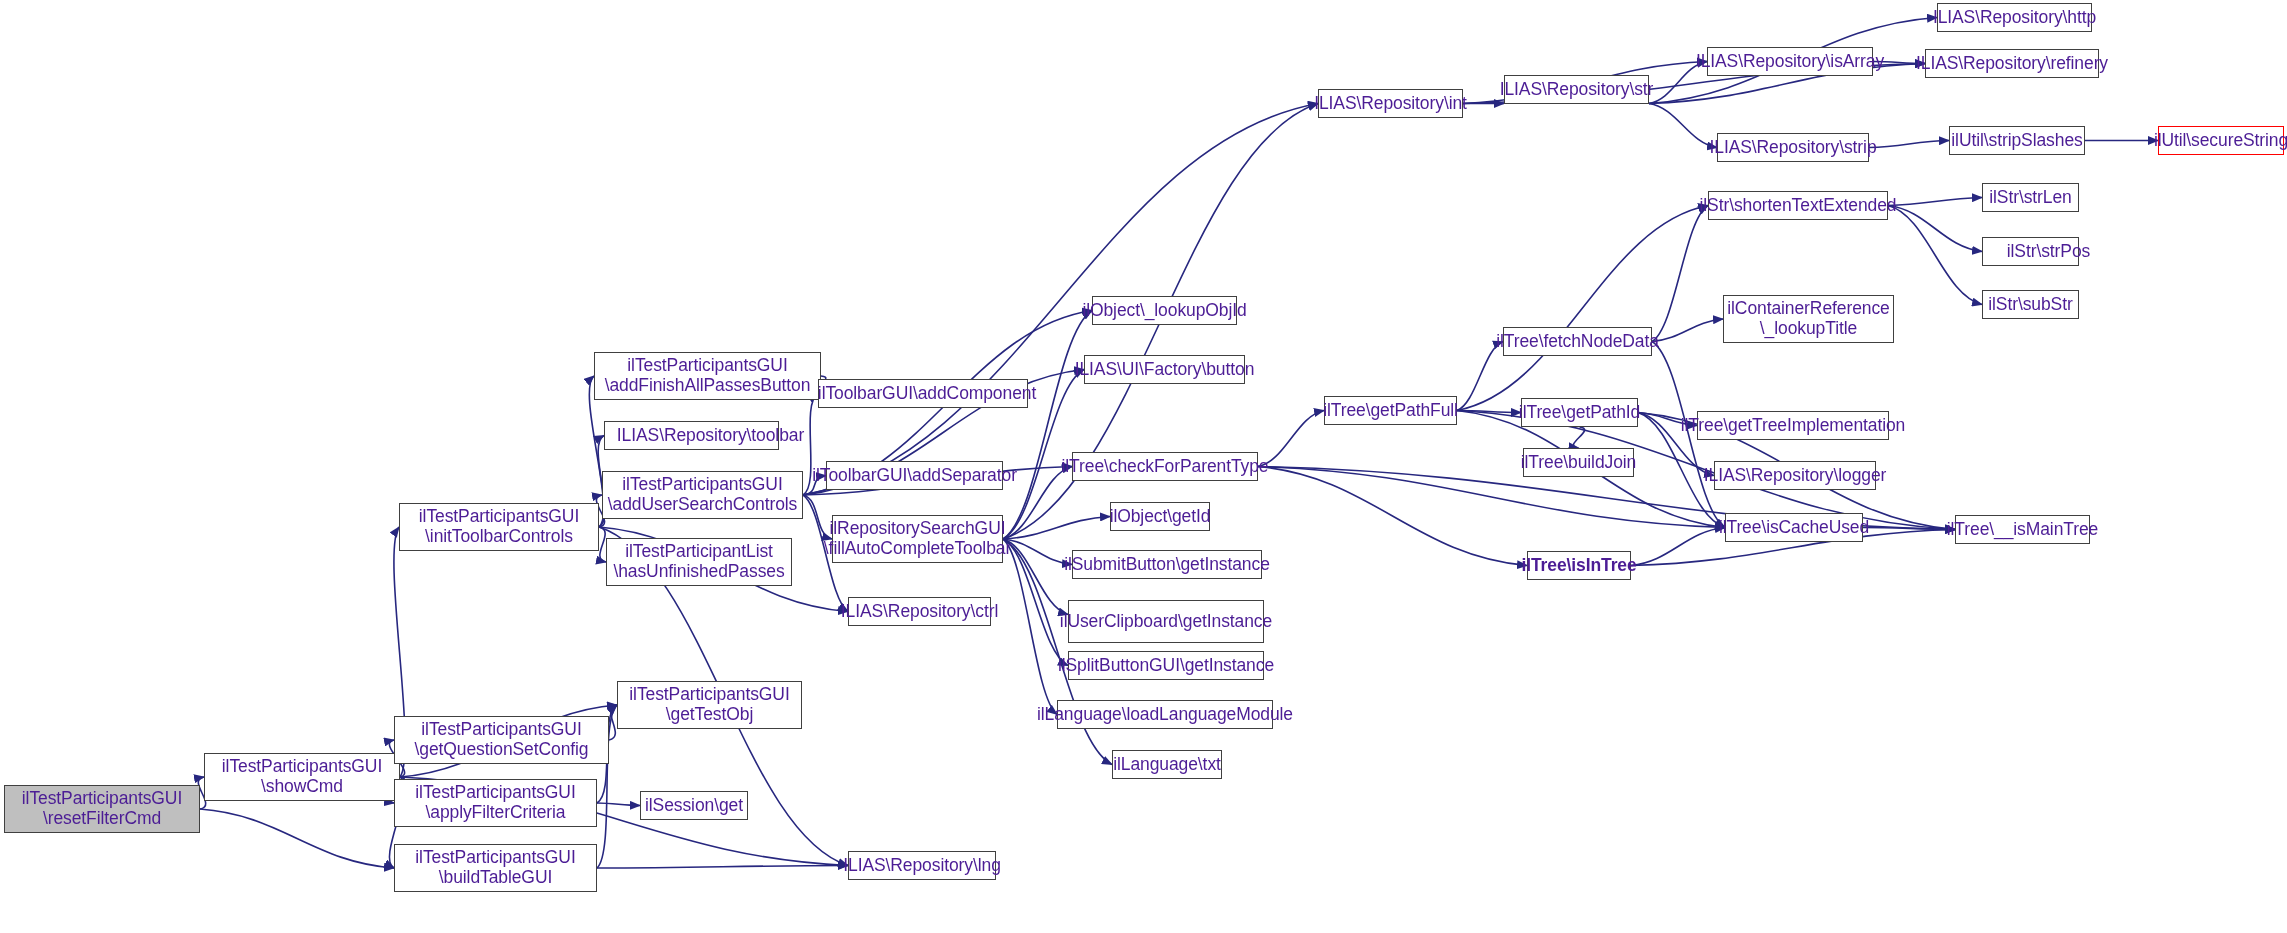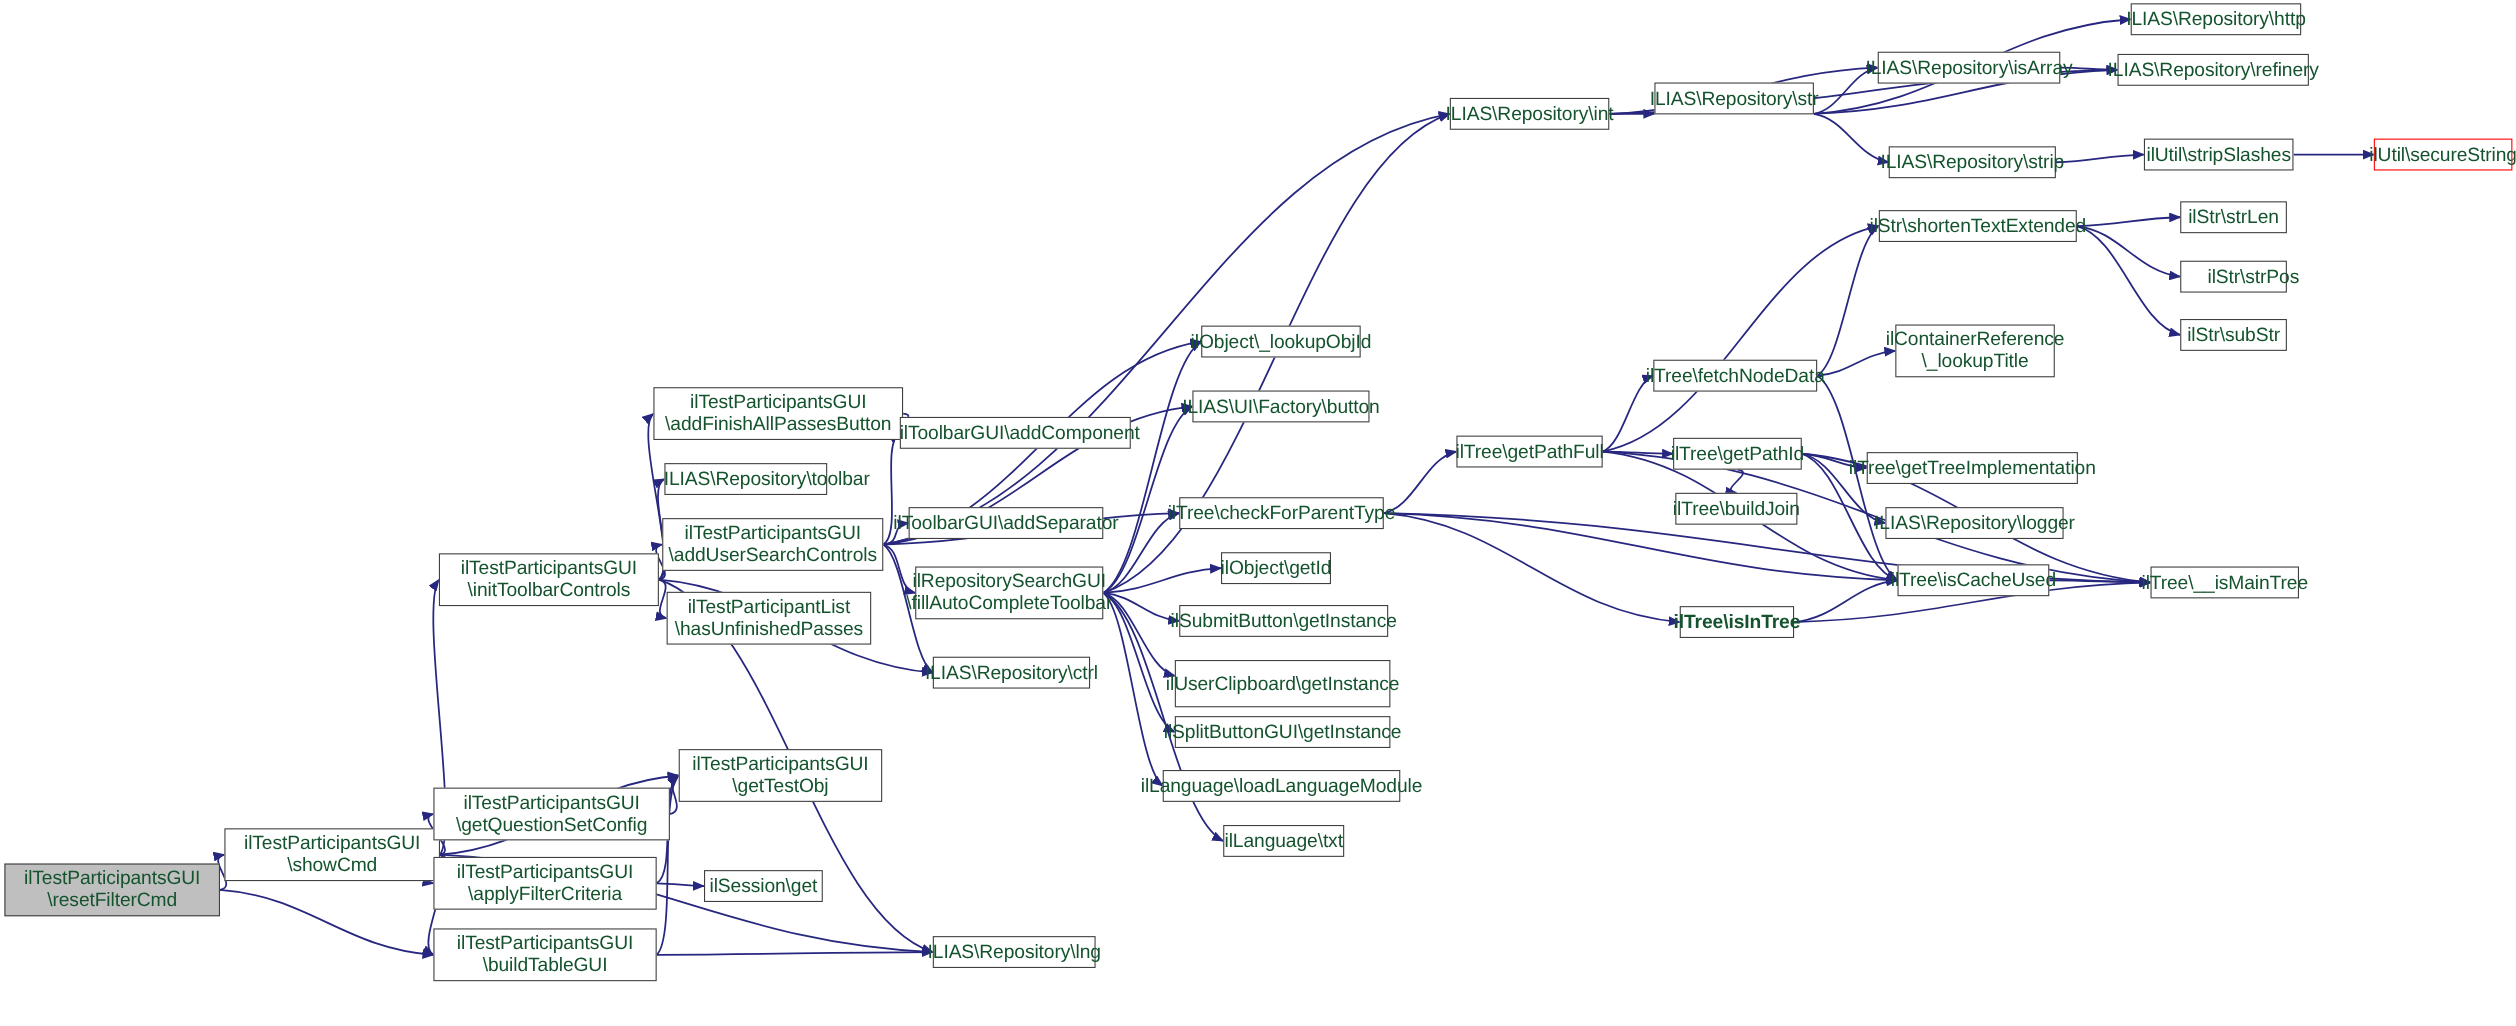--- a/index.html
+++ b/index.html
@@ -26,21 +26,21 @@
   }
   .node {
     position: absolute;
     box-sizing: border-box;
     display: flex;
     align-items: center;
     justify-content: center;
     text-align: center;
     background: #ffffff;
     border: 1px solid #404040;
-    color: #14532d;
+    color: #4c1d95;
     font-size: 17.5px;
     line-height: 1.12;
     letter-spacing: -0.1px;
     white-space: pre-line;
     padding: 0 4px;
   }
   .node.root {
     background: #bfbfbf;
     border: 1px solid #404040;
   }
@@ -144,21 +144,21 @@
       <div class="node" style="left: 394px; top: 844px; width: 203px; height: 48px;">ilTestParticipantsGUI
 \buildTableGUI</div>
       <div class="node" style="left: 617px; top: 681px; width: 185px; height: 48px;">ilTestParticipantsGUI
 \getTestObj</div>
       <div class="node" style="left: 640px; top: 791px; width: 108px; height: 29px;">ilSession\get</div>
       <div class="node" style="left: 848px; top: 851px; width: 148px; height: 29px;">ILIAS\Repository\lng</div>
       <div class="node" style="left: 399px; top: 503px; width: 200px; height: 48px;">ilTestParticipantsGUI
 \initToolbarControls</div>
       <div class="node" style="left: 594px; top: 352px; width: 227px; height: 48px;">ilTestParticipantsGUI
 \addFinishAllPassesButton</div>
-      <div class="node" style="left: 604px; top: 421px; width: 148px; height: 29px; padding-left: 42px;">ILIAS\Repository\toolbar</div>
+      <div class="node" style="left: 604px; top: 421px; width: 175px; height: 29px; padding-left: 42px;">ILIAS\Repository\toolbar</div>
       <div class="node" style="left: 602px; top: 471px; width: 201px; height: 48px;">ilTestParticipantsGUI
 \addUserSearchControls</div>
       <div class="node" style="left: 606px; top: 538px; width: 186px; height: 48px;">ilTestParticipantList
 \hasUnfinishedPasses</div>
       <div class="node" style="left: 818px; top: 379px; width: 210px; height: 29px; padding-left: 12px;">ilToolbarGUI\addComponent</div>
       <div class="node" style="left: 826px; top: 461px; width: 177px; height: 29px;">ilToolbarGUI\addSeparator</div>
       <div class="node" style="left: 832px; top: 515px; width: 171px; height: 48px;">ilRepositorySearchGUI
 \fillAutoCompleteToolbar</div>
       <div class="node" style="left: 848px; top: 597px; width: 143px; height: 29px;">ILIAS\Repository\ctrl</div>
       <div class="node" style="left: 1092px; top: 296px; width: 145px; height: 29px;">ilObject\_lookupObjId</div>
@@ -175,21 +175,21 @@
       <div class="node" style="left: 1937px; top: 3px; width: 155px; height: 29px;">ILIAS\Repository\http</div>
       <div class="node" style="left: 1707px; top: 47px; width: 166px; height: 29px;">ILIAS\Repository\isArray</div>
       <div class="node" style="left: 1925px; top: 49px; width: 174px; height: 29px;">ILIAS\Repository\refinery</div>
       <div class="node" style="left: 1717px; top: 133px; width: 152px; height: 29px;">ILIAS\Repository\strip</div>
       <div class="node" style="left: 1949px; top: 126px; width: 136px; height: 29px;">ilUtil\stripSlashes</div>
       <div class="node error" style="left: 2158px; top: 126px; width: 126px; height: 29px;">ilUtil\secureString</div>
       <div class="node" style="left: 1708px; top: 191px; width: 180px; height: 29px;">ilStr\shortenTextExtended</div>
       <div class="node" style="left: 1982px; top: 183px; width: 97px; height: 29px;">ilStr\strLen</div>
       <div class="node" style="left: 1982px; top: 237px; width: 97px; height: 29px; padding-left: 40px;">ilStr\strPos</div>
       <div class="node" style="left: 1982px; top: 290px; width: 97px; height: 29px;">ilStr\subStr</div>
-      <div class="node" style="left: 1723px; top: 295px; width: 145px; height: 48px;">ilContainerReference
+      <div class="node" style="left: 1723px; top: 295px; width: 171px; height: 48px;">ilContainerReference
 \_lookupTitle</div>
       <div class="node" style="left: 1503px; top: 327px; width: 149px; height: 29px;">ilTree\fetchNodeData</div>
       <div class="node" style="left: 1324px; top: 396px; width: 133px; height: 29px;">ilTree\getPathFull</div>
       <div class="node" style="left: 1521px; top: 398px; width: 117px; height: 29px;">ilTree\getPathId</div>
       <div class="node" style="left: 1697px; top: 411px; width: 192px; height: 29px;">ilTree\getTreeImplementation</div>
       <div class="node" style="left: 1523px; top: 448px; width: 111px; height: 29px;">ilTree\buildJoin</div>
       <div class="node" style="left: 1714px; top: 461px; width: 162px; height: 29px;">ILIAS\Repository\logger</div>
       <div class="node" style="left: 1725px; top: 513px; width: 138px; height: 29px;">ilTree\isCacheUsed</div>
       <div class="node" style="left: 1527px; top: 551px; width: 104px; height: 29px; font-weight: bold;">ilTree\isInTree</div>
       <div class="node" style="left: 1955px; top: 515px; width: 135px; height: 29px;">ilTree\__isMainTree</div>

